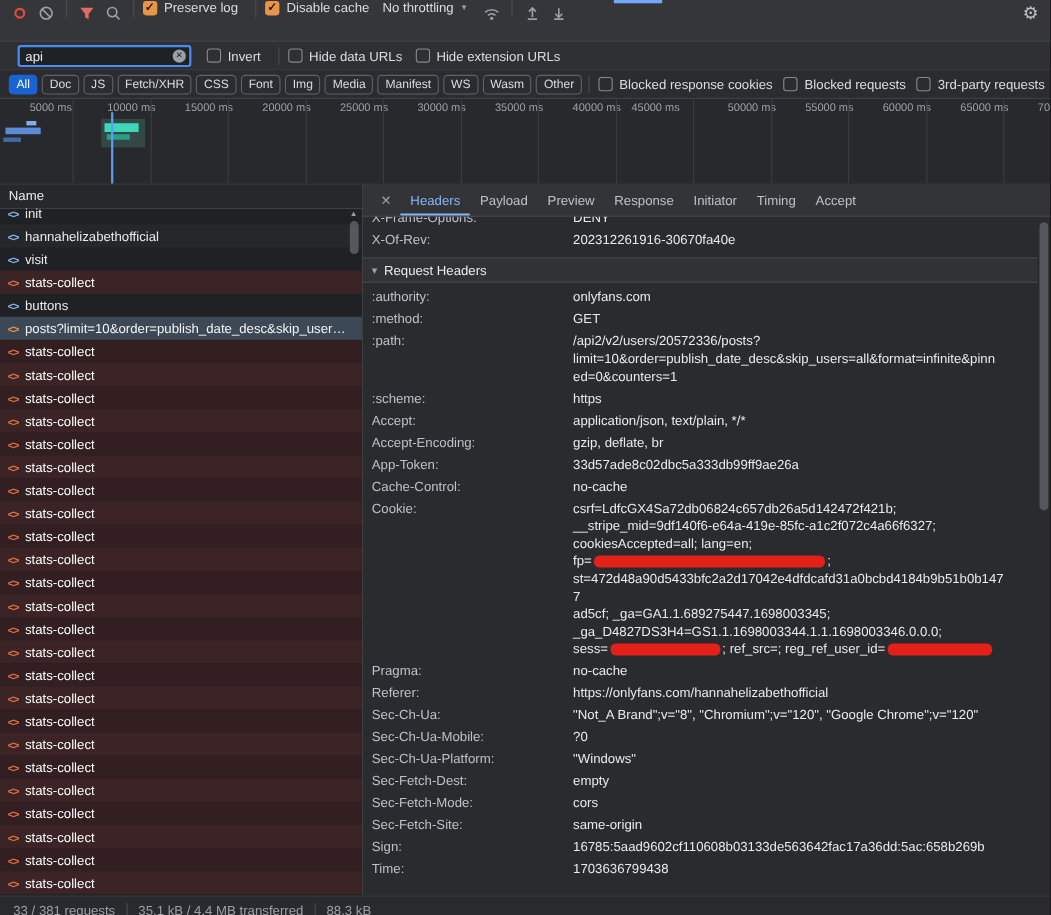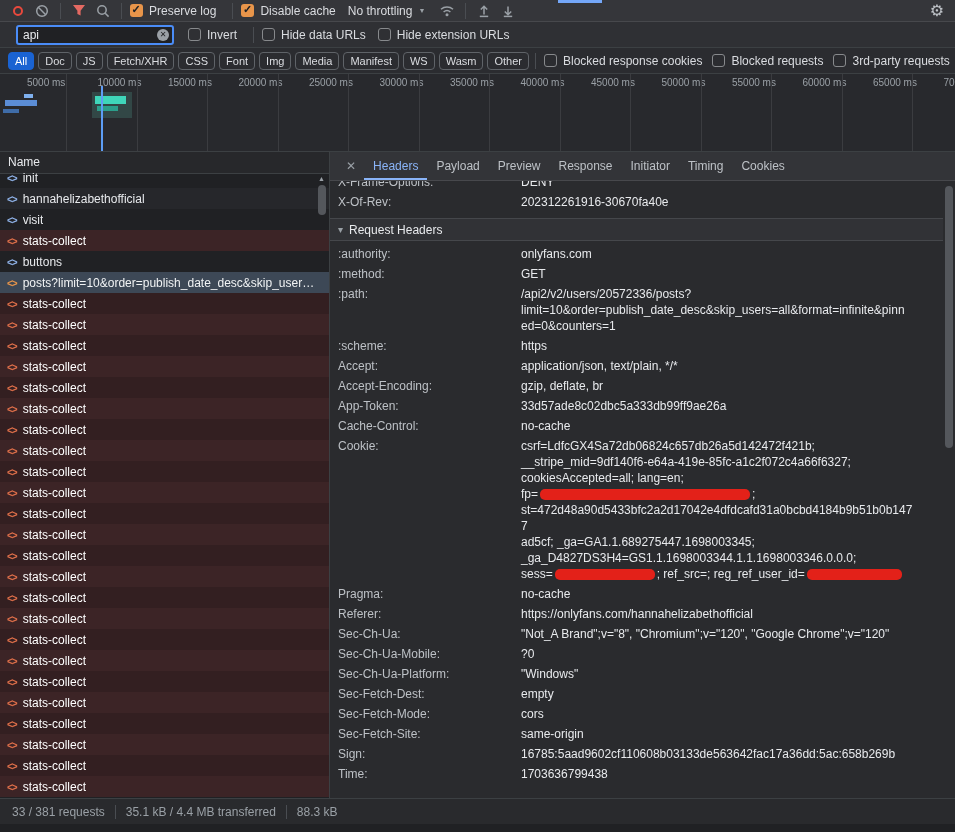--- a/index.html
+++ b/index.html
@@ -3,21 +3,21 @@
 <meta charset="utf-8">
 <style>
   html,body{margin:0;padding:0;background:#111;}
   .devtools{position:relative;width:955px;height:832px;overflow:hidden;background:#202124;
     color:#e8eaed;font-family:"Liberation Sans",sans-serif;font-size:12px;box-sizing:border-box;}
   .devtools *{box-sizing:border-box;}
 
   .tab-indicator{position:absolute;top:0;left:558px;width:44px;height:3px;background:#74a7f8;z-index:9;}
 
   
-  .toolbar{height:22px;background:#35363a;border-bottom:1px solid #47484c;display:flex;align-items:center;padding:0 6px;}
+  .toolbar{height:38px;background:#35363a;border-bottom:1px solid #47484c;display:flex;align-items:flex-start;padding:0 6px;}
   .filterbar{height:26px;background:#2f3034;border-bottom:1px solid #3c4043;display:flex;align-items:center;padding:0 12px;}
   .typebar{height:26px;background:#2b2c30;border-bottom:1px solid #3c4043;display:flex;align-items:center;padding:0 4px;}
   .tb-icn{display:inline-flex;align-items:center;justify-content:center;width:24px;height:24px;cursor:pointer;}
   .rec-ring{width:10px;height:10px;border:2.5px solid #e8493d;border-radius:50%;}
   .gear{font-size:16px;color:#bdc1c6;}
   .vsep{width:1px;height:16px;background:#4a4d52;margin:0 6px;flex:none;}
   .spacer{flex:1;}
   .chk{display:inline-flex;align-items:center;margin:0 10px 0 2px;cursor:pointer;white-space:nowrap;}
   .chk-label{color:#dadce0;margin-left:6px;}
   .box{width:13px;height:13px;border-radius:3px;flex:none;position:relative;}
@@ -221,21 +221,21 @@
       <span class="tick-label" style="left: 238.5px;">20000 ms</span>
       <div class="gridline" style="left: 277.5px;"></div>
       <span class="tick-label" style="left: 309px;">25000 ms</span>
       <div class="gridline" style="left: 348px;"></div>
       <span class="tick-label" style="left: 379.5px;">30000 ms</span>
       <div class="gridline" style="left: 418.5px;"></div>
       <span class="tick-label" style="left: 450px;">35000 ms</span>
       <div class="gridline" style="left: 489px;"></div>
       <span class="tick-label" style="left: 520.5px;">40000 ms</span>
       <div class="gridline" style="left: 559.5px;"></div>
-      <span class="tick-label" style="left: 591px;">45000 ms</span>
+      <span class="tick-label" style="left: 574px;">45000 ms</span>
       <div class="gridline" style="left: 630px;"></div>
       <span class="tick-label" style="left: 661.5px;">50000 ms</span>
       <div class="gridline" style="left: 700.5px;"></div>
       <span class="tick-label" style="left: 732px;">55000 ms</span>
       <div class="gridline" style="left: 771px;"></div>
       <span class="tick-label" style="left: 802.5px;">60000 ms</span>
       <div class="gridline" style="left: 841.5px;"></div>
       <span class="tick-label" style="left: 873px;">65000 ms</span>
       <div class="gridline" style="left: 912px;"></div>
       <span class="tick-label" style="left: 943.5px;">70000 ms</span>
@@ -377,21 +377,21 @@
     <div class="right">
       <div class="tabsbar">
         <span class="close">✕</span>
         <div id="detail-tabs" class="tabs">
             <span class="tab active">Headers</span>
             <span class="tab">Payload</span>
             <span class="tab">Preview</span>
             <span class="tab">Response</span>
             <span class="tab">Initiator</span>
             <span class="tab">Timing</span>
-            <span class="tab">Cookies</span>
+            <span class="tab">Accept</span>
           </div>
       </div>
       <div class="headers-scroll">
         <div id="resp-partial">
             <div class="h-row">
               <span class="h-name">X-Frame-Options:</span>
               <span class="h-val">DENY</span>
             </div>
             <div class="h-row">
               <span class="h-name">X-Of-Rev:</span>

